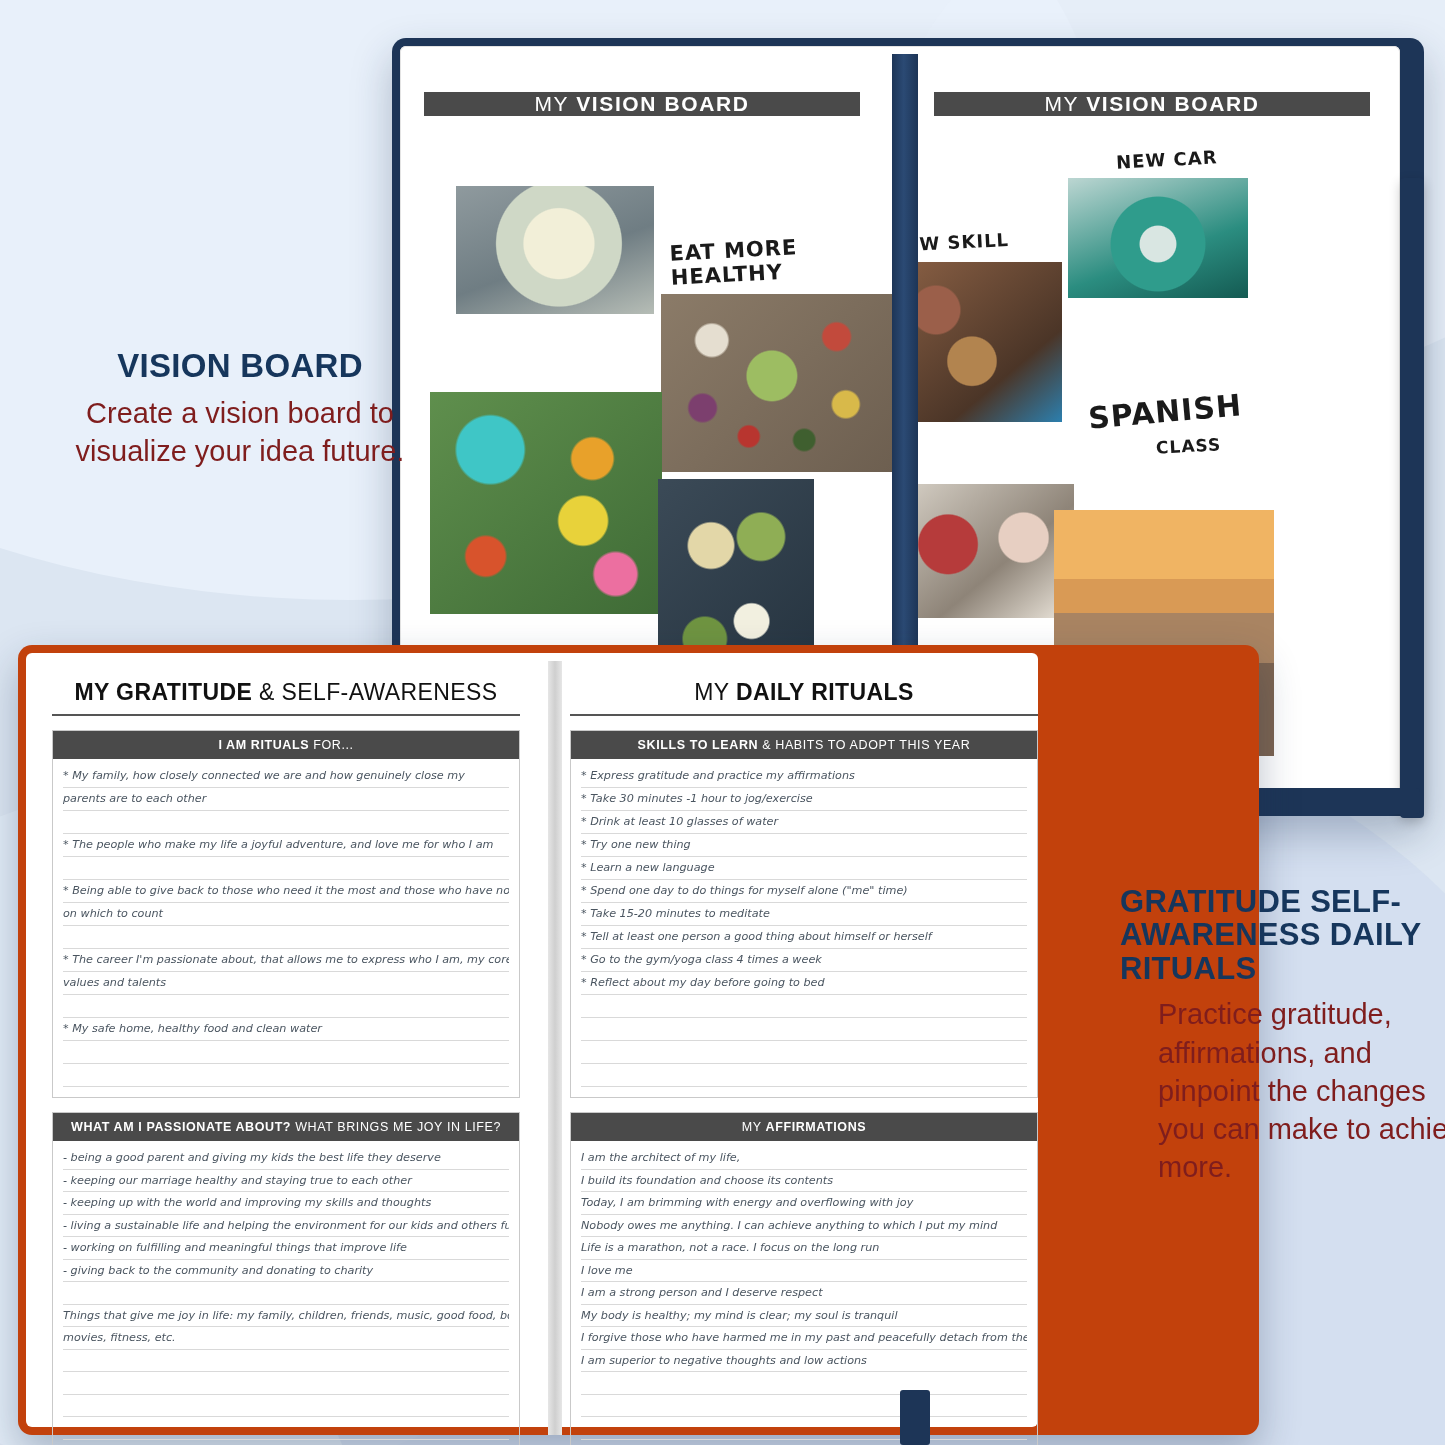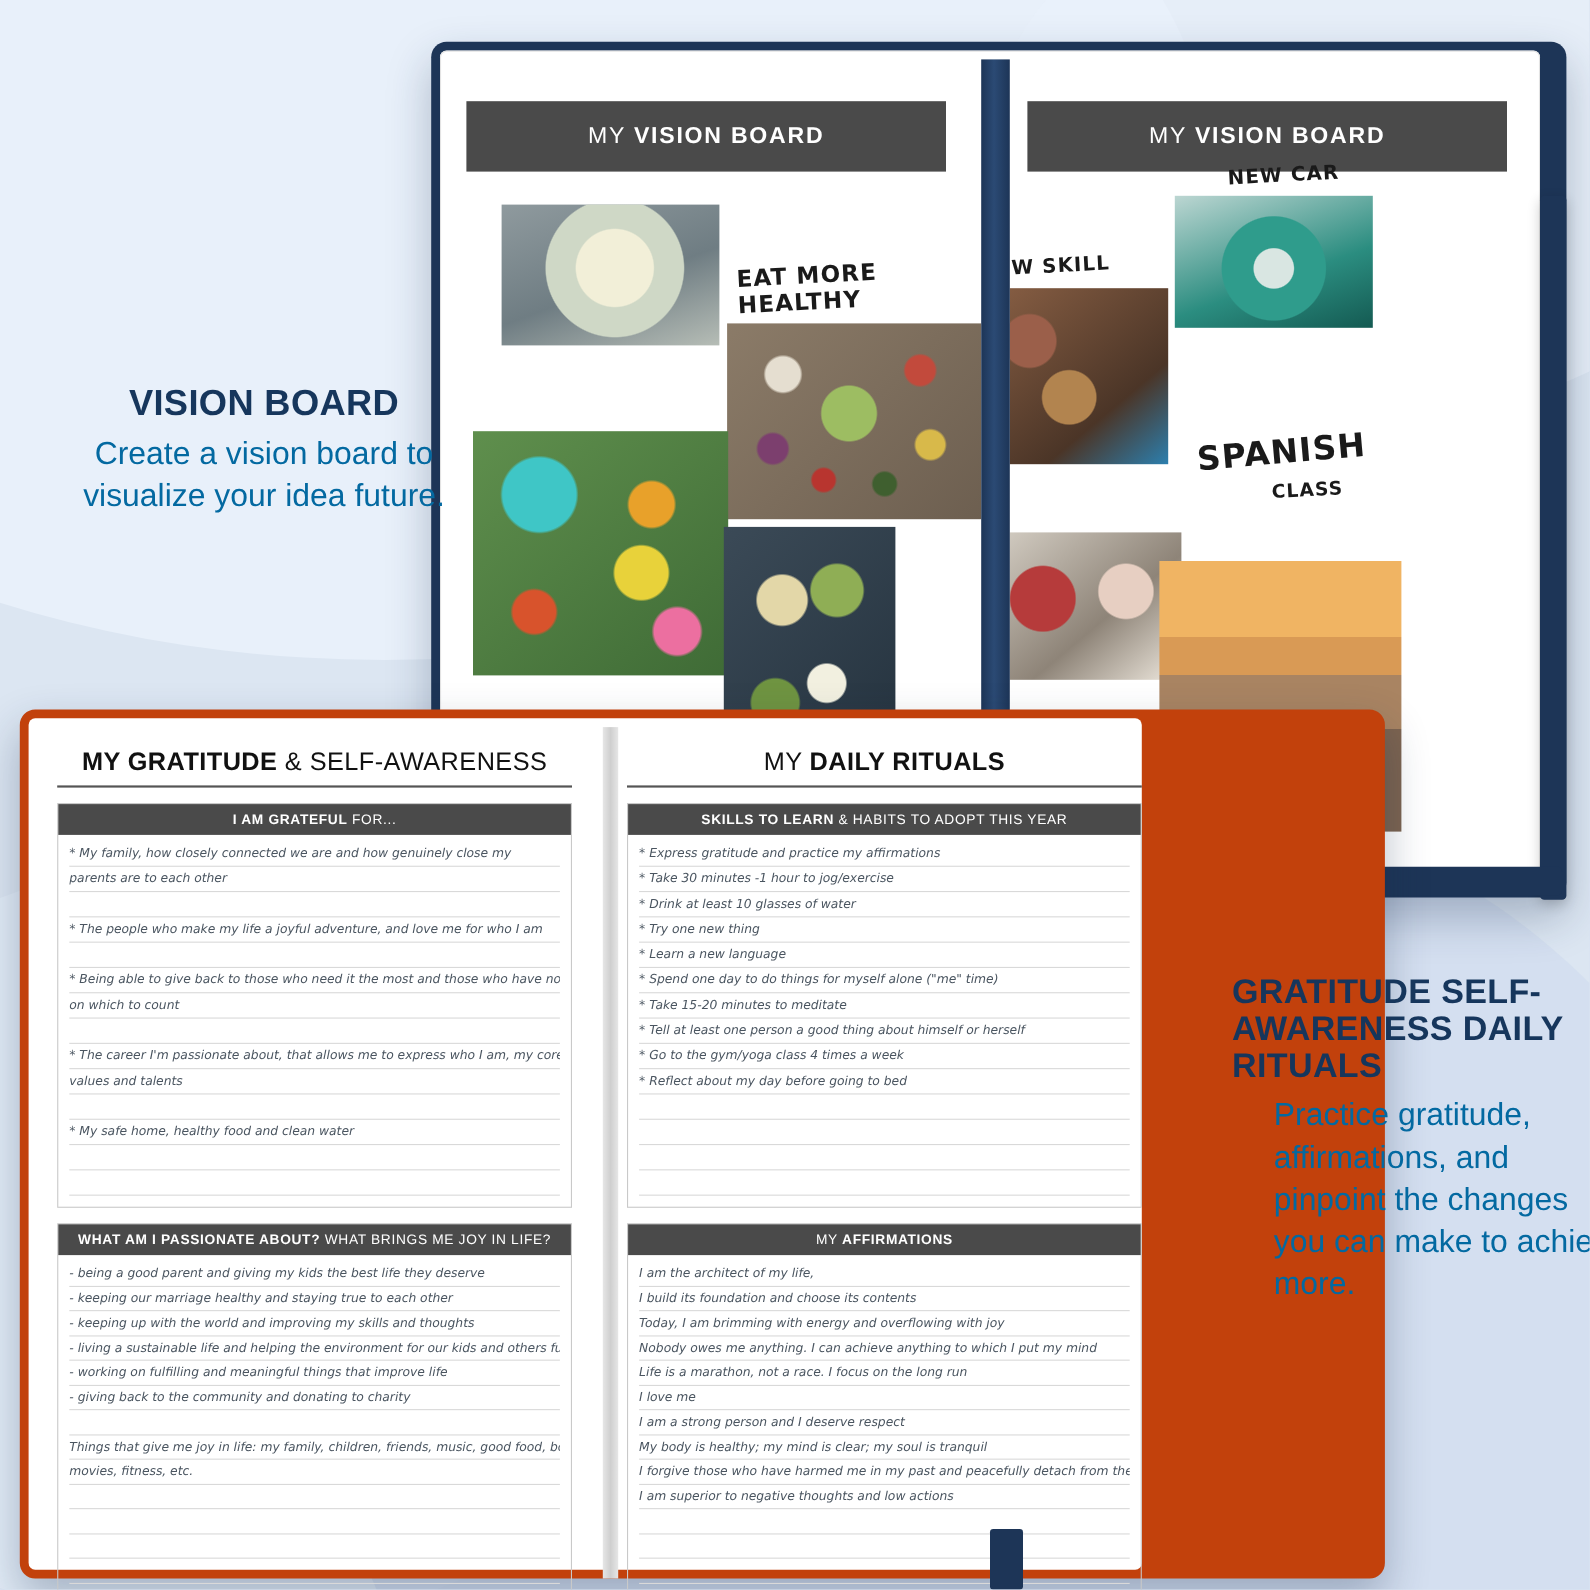--- a/index.html
+++ b/index.html
@@ -38,21 +38,21 @@
   .elastic2{
     position:absolute;left:1060px;top:788px;width:360px;height:26px;
     background:#1d3557;border-radius:4px;
   }
   .page{position:absolute;top:8px;width:484px;height:752px;overflow:hidden;}
   .page.left{left:8px;}
   .page.right{left:518px;}
   .page-header{
     margin:38px 32px 0 16px;background:#4a4a4a;color:#fff;
     text-align:center;font-size:21px;letter-spacing:1.6px;
-    padding:20px 0;font-weight:400;
+    padding:0 0;font-weight:400;
   }
   .page-header b{font-weight:700;}
 
   .photo{position:absolute;background:#b9c6cf;overflow:hidden;}
   .ph-label{
     position:absolute;font-family:"DejaVu Sans", sans-serif;
     color:#1a1a1a;font-weight:700;letter-spacing:1px;
   }
 
   
@@ -129,21 +129,21 @@
     font-size:11.2px;color:#4a5560;font-style:italic;
     white-space:nowrap;overflow:hidden;
   }
   .line.tight{height:21.5px;line-height:21.5px;}
 
   
   .copy{position:absolute;}
   .copy h2{
     margin:0 0 10px;color:#16365c;font-size:33px;font-weight:700;letter-spacing:.3px;line-height:1.08;
   }
-  .copy p{margin:0;color:#0369a1;font-size:29px;line-height:1.32;font-weight:400;}
+  .copy p{margin:0;color:#7f1d1d;font-size:29px;line-height:1.32;font-weight:400;}
   #vision-copy{left:70px;top:348px;width:340px;text-align:center;}
   #gratitude-copy{left:1120px;top:885px;width:360px;}
   #gratitude-copy h2{font-size:31px;}
   #gratitude-copy p{font-size:29px;margin-left:38px;}
 </style>
 </head>
 <body>
 
 <div class="bg-wave w1"></div>
 <div class="bg-wave w4"></div>
@@ -188,21 +188,21 @@
   <div class="pages2">
 
     <div class="g-page g-left">
       <div class="g-title">
         <b>MY GRATITUDE</b><span> &amp; SELF-AWARENESS</span>
       </div>
       <div class="rule"></div>
 
       <div class="panel">
         <div class="panel-head">
-          <b>I AM GRATEFUL</b><span> FOR...</span>
+          <b>I AM RITUALS</b><span> FOR...</span>
         </div>
         <div class="lines">
           <div class="line">* My family, how closely connected we are and how genuinely close my</div>
           <div class="line">parents are to each other</div>
           <div class="line"></div>
           <div class="line">* The people who make my life a joyful adventure, and love me for who I am</div>
           <div class="line"></div>
           <div class="line">* Being able to give back to those who need it the most and those who have none</div>
           <div class="line">on which to count</div>
           <div class="line"></div>

